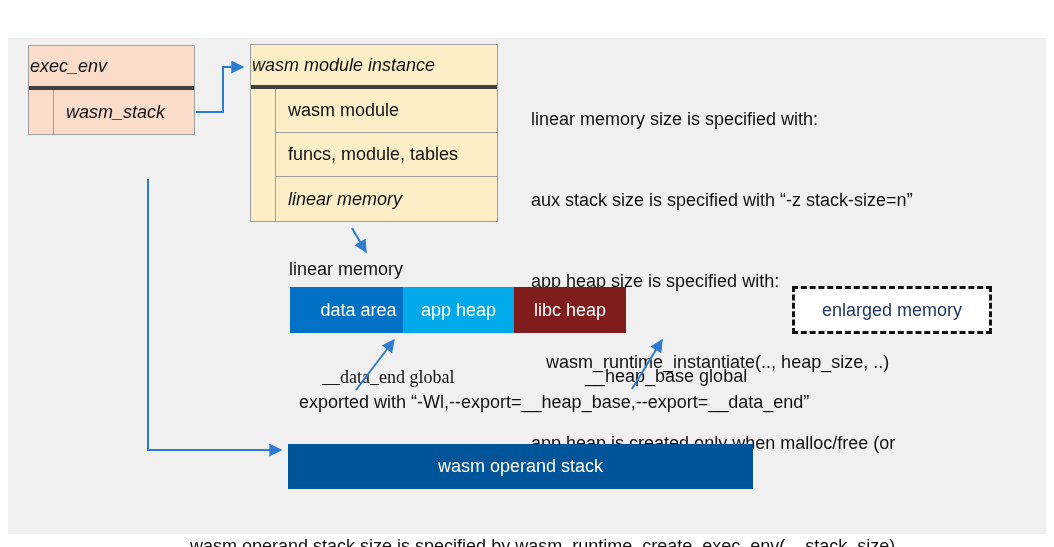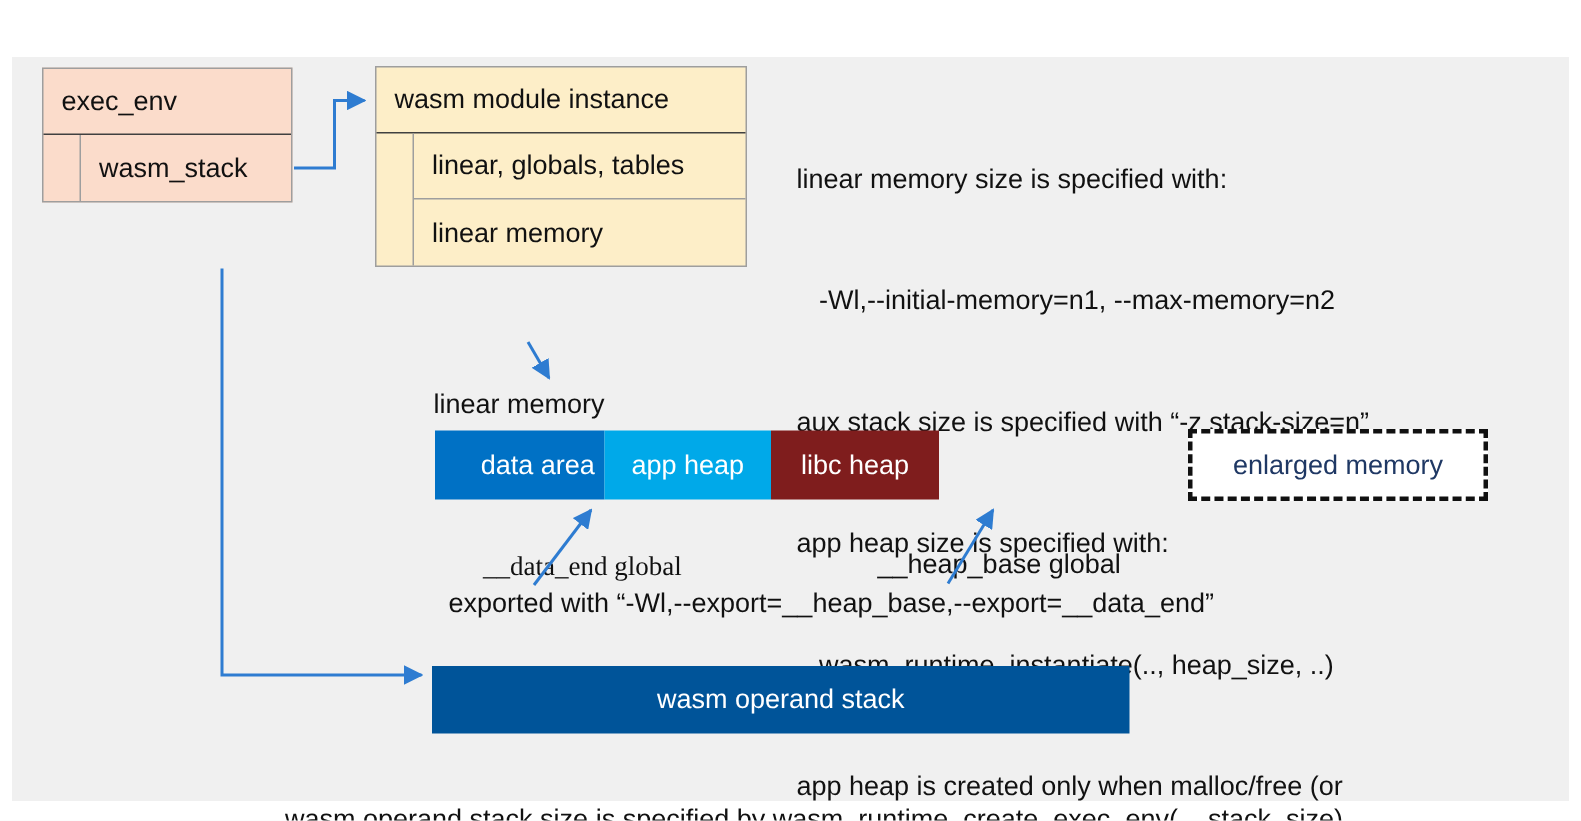--- a/index.html
+++ b/index.html
@@ -23,30 +23,30 @@
   }
 
   
   .struct-box {
     position:absolute;
     border:1px solid #9e9e9e;
     font-size:18px;
   }
   .struct-header {
     height:44px; display:flex; align-items:center;
-    padding-left:12px; border-bottom:1px solid #404040;
+    padding-left:1px; border-bottom:4px solid #404040;font-style:italic;
   }
   .struct-body { display:flex; }
   .struct-indent { width:25px; border-right:1px solid #9e9e9e; }
   .struct-rows { flex:1; }
   .struct-row {
     height:44px; display:flex; align-items:center;
     padding-left:12px; border-bottom:1px solid #9e9e9e;
   }
-  .struct-row:last-child { border-bottom:none; }
+  .struct-row:last-child { border-bottom:none;font-style:italic; }
 
   #exec-env-box { left:28px; top:45px; width:167px; background:#fbdccb; }
   #module-instance-box { left:250px; top:44px; width:248px; background:#fdeec8; }
 
   
   .notes-right {
     position:absolute; left:531px; top:52px;
     font-size:18px; line-height:27px; white-space:pre-wrap;
   }
   
@@ -105,29 +105,29 @@
         <div class="struct-row">wasm_stack</div>
       </div>
     </div>
   </div>
 
   <div class="struct-box" id="module-instance-box">
     <div class="struct-header">wasm module instance</div>
     <div class="struct-body">
       <div class="struct-indent"></div>
       <div class="struct-rows">
-        <div class="struct-row">linear, globals, tables</div>
+        <div class="struct-row">wasm module</div>
+        <div class="struct-row">funcs, module, tables</div>
         <div class="struct-row">linear memory</div>
       </div>
     </div>
   </div>
 
   <div class="notes-right">
     <div>linear memory size is specified with:</div>
-    <div>   -Wl,--initial-memory=n1, --max-memory=n2</div>
     <div>aux stack size is specified with “-z stack-size=n”</div>
     <div>app heap size is specified with:</div>
     <div>   wasm_runtime_instantiate(.., heap_size, ..)</div>
     <div>app heap is created only when malloc/free (or</div>
     
   </div>
 
   <div class="linear-memory-label">linear memory</div>
 
   <div class="mem-bar">

